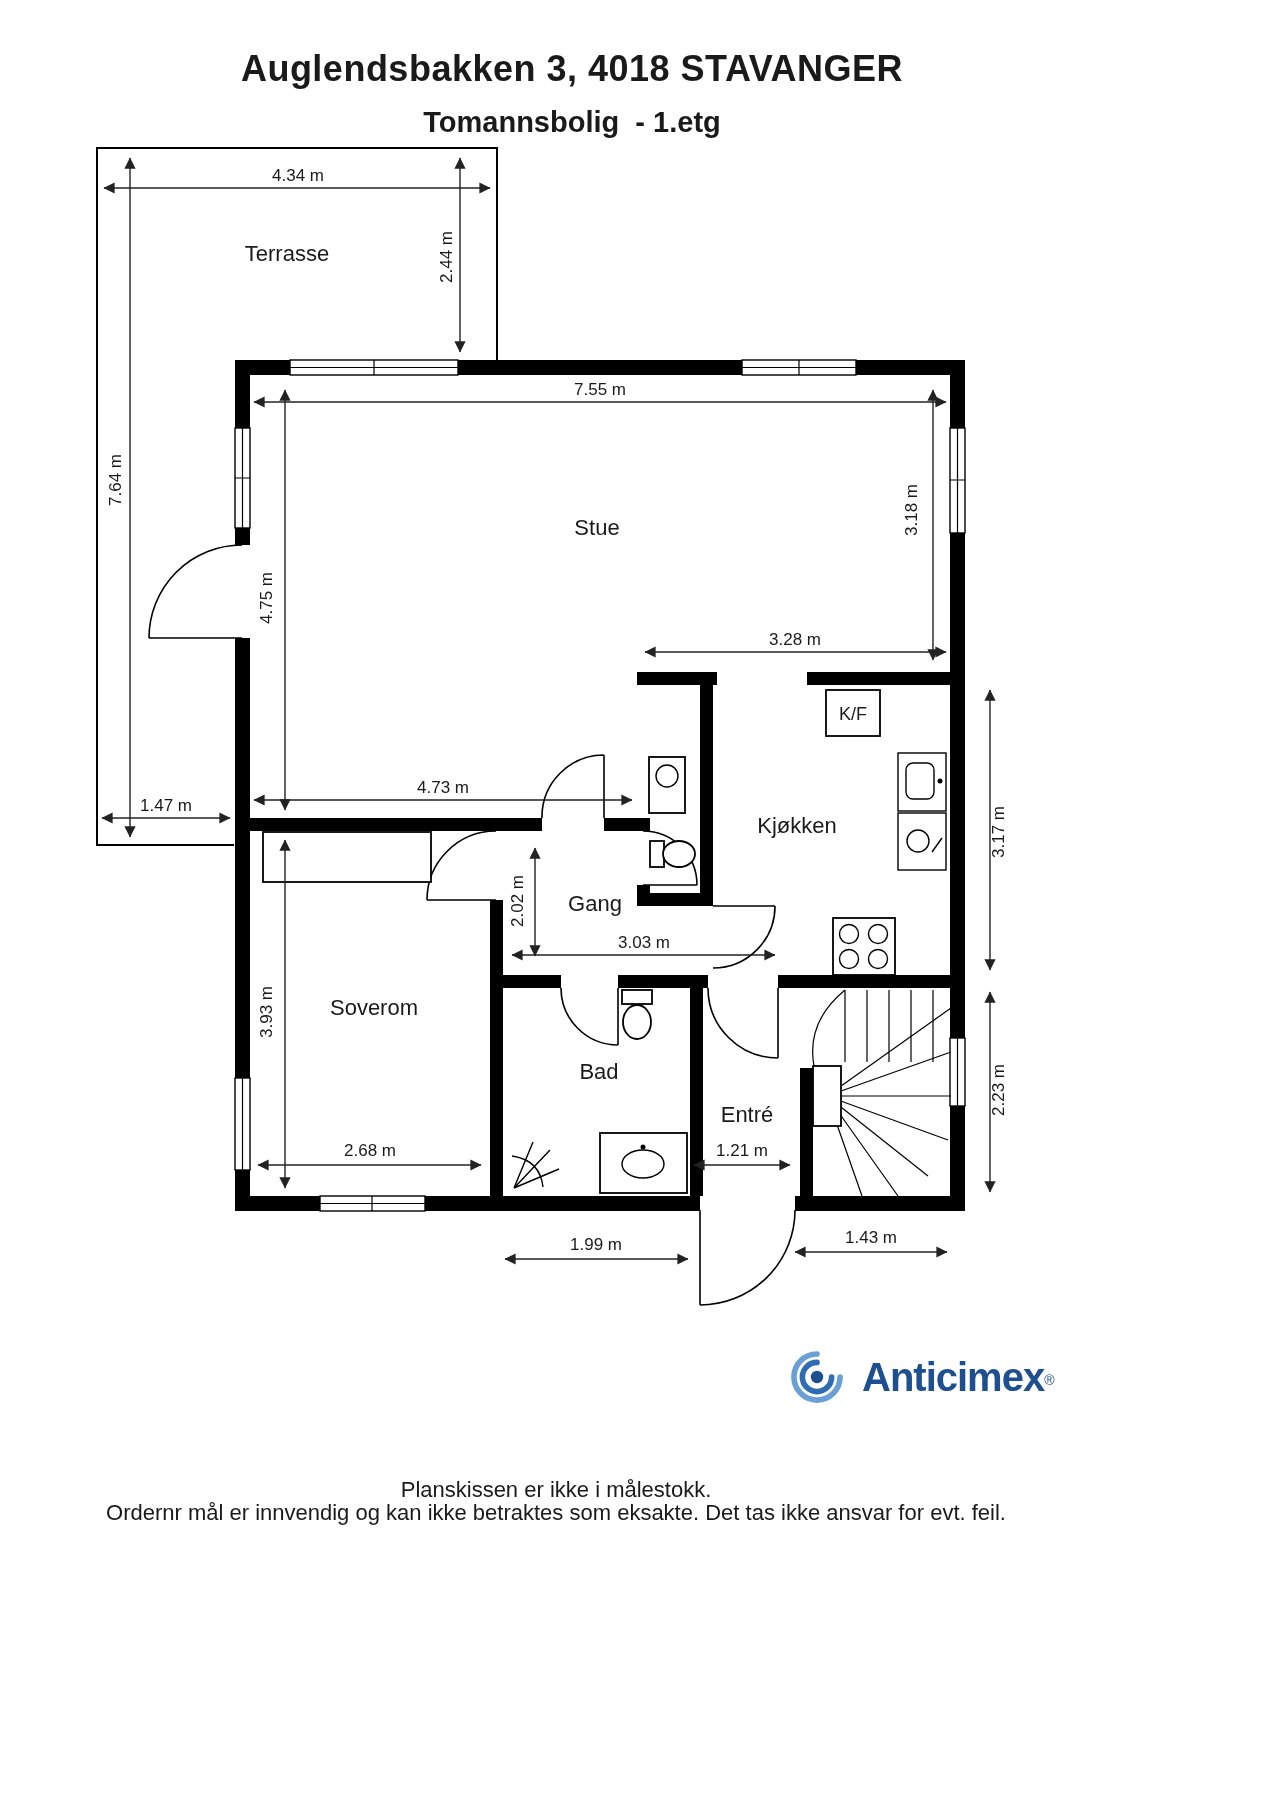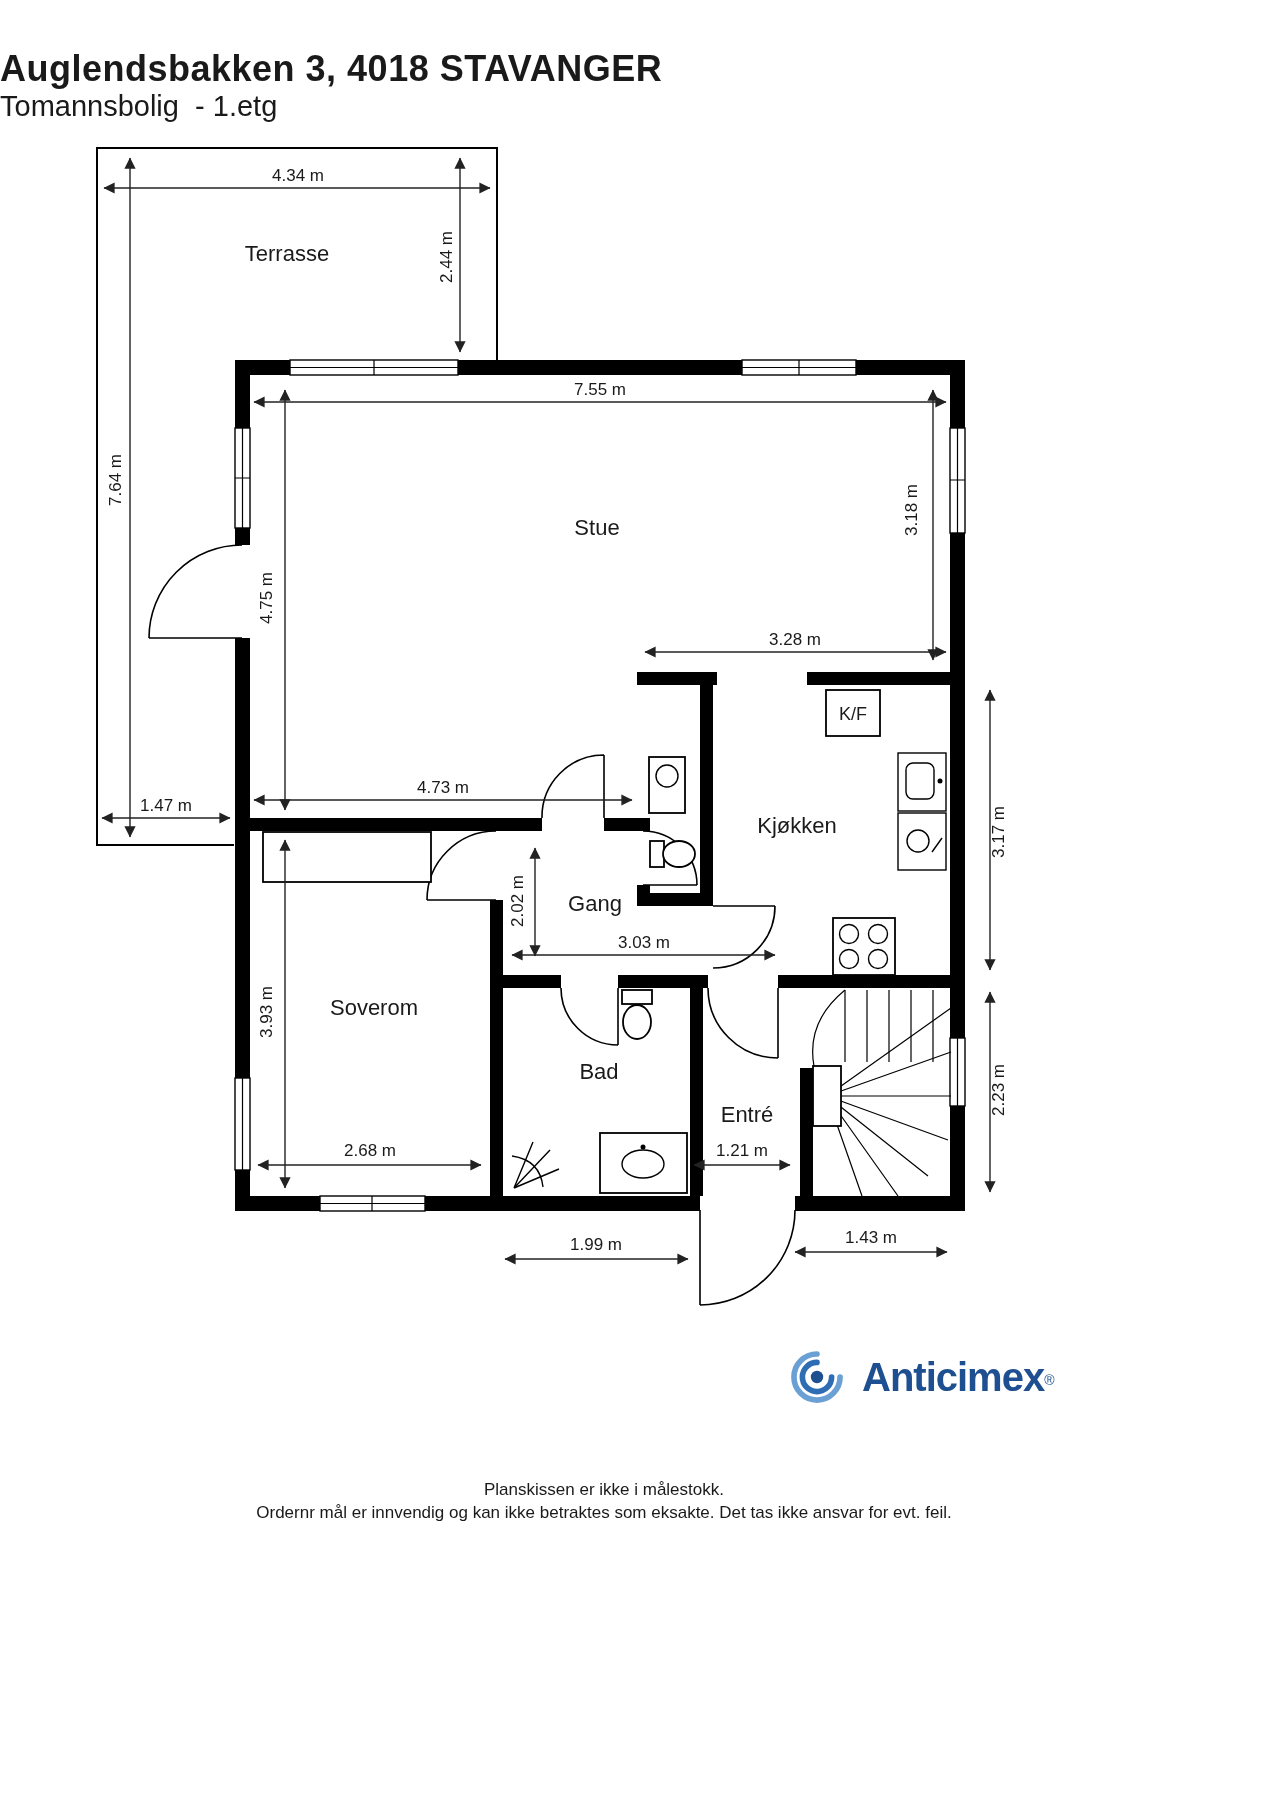--- a/index.html
+++ b/index.html
@@ -1,22 +1,22 @@
 <!DOCTYPE html>
 <html><head>
 <meta charset="utf-8">
 <style>
   html,body{margin:0;padding:0;background:#fff;}
   .page{position:relative;width:1273px;height:1800px;background:#fff;
         font-family:"Liberation Sans",sans-serif;color:#1a1a1a;overflow:hidden;}
-  .title-block{position:absolute;left:0;top:48px;width:1112px;text-align:left;}
+  .title-block{position:absolute;left:16px;top:48px;width:1112px;text-align:center;}
   .title{font-size:36px;font-weight:bold;letter-spacing:.5px;}
-  .subtitle{font-size:29px;font-weight:normal;margin-top:0;white-space:pre;}
+  .subtitle{font-size:29px;font-weight:bold;margin-top:16px;white-space:pre;}
   .ordernr{position:absolute;left:0;top:1276px;width:1112px;text-align:center;font-size:21px;}
-  .footer{position:absolute;left:0;top:1478px;width:1112px;text-align:center;font-size:17px;line-height:23px;padding-left:48px;}
+  .footer{position:absolute;left:0;top:1478px;width:1112px;text-align:center;font-size:22px;line-height:23px;}
   .logo{position:absolute;left:790px;top:1350px;display:flex;align-items:center;gap:10px;}
   .logo-text{font-size:40px;font-weight:bold;color:#1d4f91;letter-spacing:-1px;margin-left:8px;}
   .logo-reg{font-size:14px;color:#1d4f91;vertical-align:super;}
   svg.plan{position:absolute;left:0;top:0;}
   svg text{font-family:"Liberation Sans",sans-serif;fill:#1a1a1a;}
   .room-label{font-size:22px;}
   .dim-label{font-size:17px;}
   .kf-label{font-size:18px;}
   .walls{fill:#000;}
   .opening{fill:#fff;}

